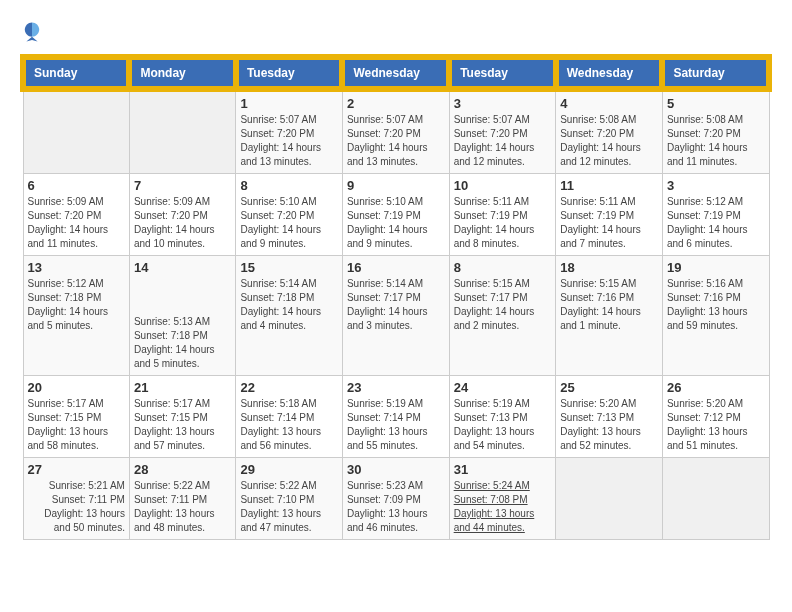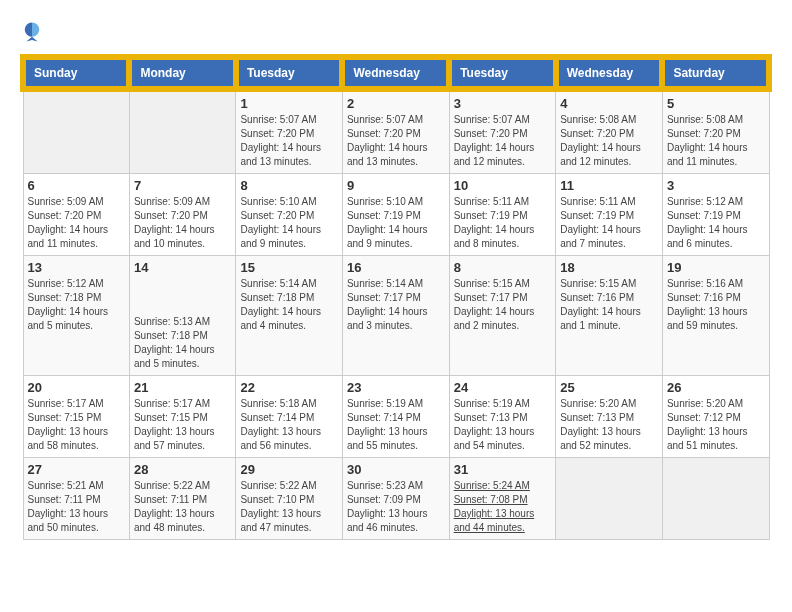--- a/index.html
+++ b/index.html
@@ -286,21 +286,21 @@
         <td>
           <div class="day-number">26</div>
           <div class="day-info" style="white-space: pre-line;">Sunrise: 5:20 AM
 Sunset: 7:12 PM
 Daylight: 13 hours and 51 minutes.</div>
         </td>
       </tr>
       <tr>
         <td>
           <div class="day-number">27</div>
-          <div class="day-info" style="white-space: pre-line;">Sunrise: 5:21 AM
+          <div class="day-info" style="white-space: pre-line; text-align: right;">Sunrise: 5:21 AM
 Sunset: 7:11 PM
 Daylight: 13 hours and 50 minutes.</div>
         </td>
         <td>
           <div class="day-number">28</div>
           <div class="day-info" style="white-space: pre-line;">Sunrise: 5:22 AM
 Sunset: 7:11 PM
 Daylight: 13 hours and 48 minutes.</div>
         </td>
         <td>

